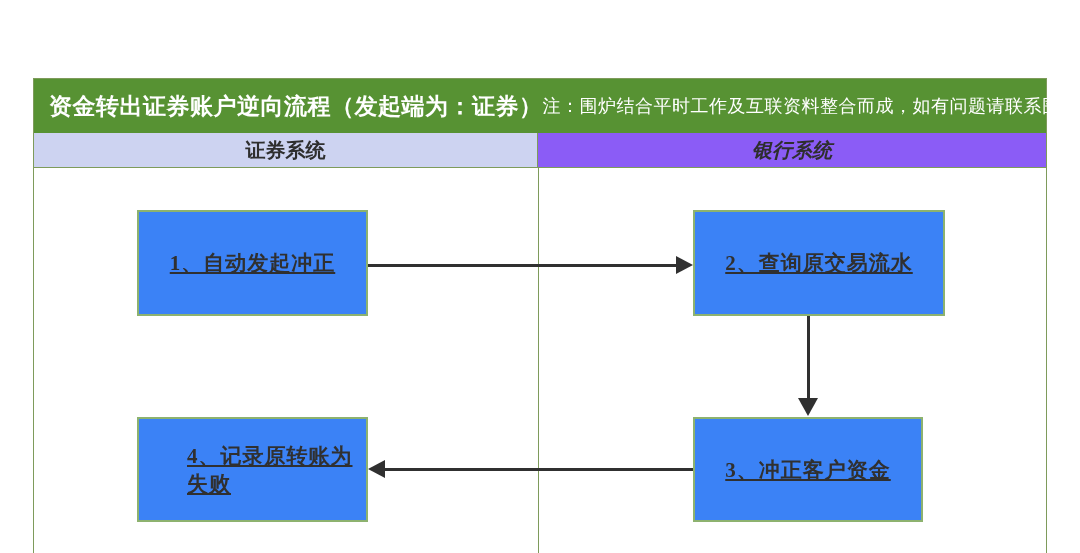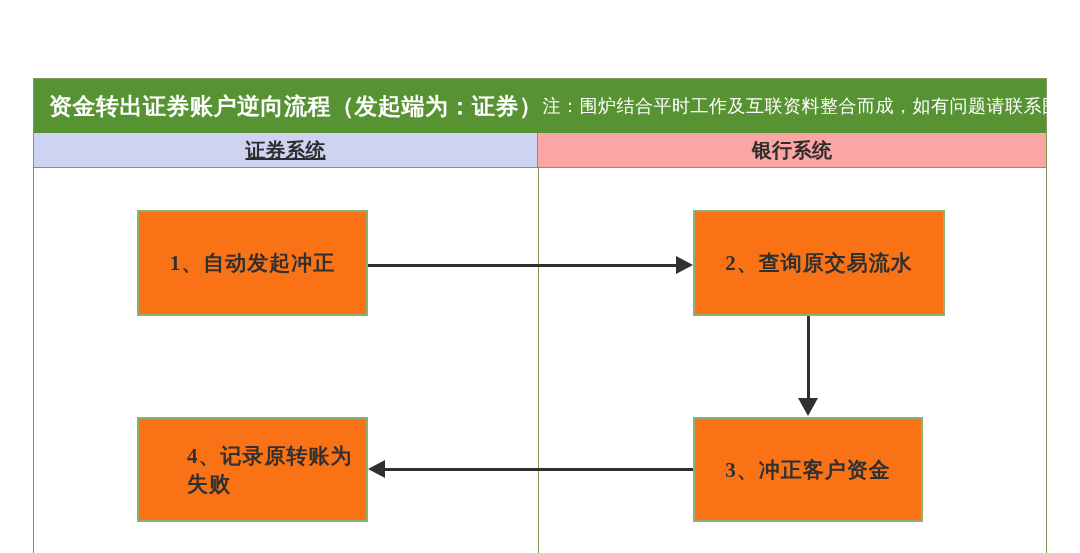--- a/index.html
+++ b/index.html
@@ -65,51 +65,52 @@
     justify-content: center;
     font-size: 20px;
     font-weight: bold;
     color: #2e2e2e;
     box-sizing: border-box;
   }
   .lane-header.left {
     flex: 0 0 504px;
     background: #CDD3F1;
     border-right: 1px solid #7E9B5B;
-    text-decoration: underline;
   }
   .lane-header.right {
     flex: 1;
-    background: #fca5a5;
+    background: #8b5cf6;
+    font-style: italic;
   }
   .canvas {
     position: relative;
     flex: 1;
     background: #ffffff;
   }
   .lane-divider {
     position: absolute;
     left: 504px;
     top: 0;
     bottom: 0;
     width: 1px;
     background: #7E9B5B;
   }
   .node {
     position: absolute;
     box-sizing: border-box;
     border: 2px solid #8DB26F;
-    background: #f97316;
+    background: #3b82f6;
     display: flex;
     align-items: center;
     justify-content: center;
     font-size: 21px;
     font-weight: 600;
     color: #303030;
     letter-spacing: 1px;
+    text-decoration: underline;
   }
   .node1 { left: 103px; top: 42px;  width: 231px; height: 106px; }
   .node2 { left: 659px; top: 42px;  width: 252px; height: 106px; }
   .node3 { left: 659px; top: 249px; width: 230px; height: 105px; }
   .node4 { left: 103px; top: 249px; width: 231px; height: 105px; padding-left: 48px; }
   .edge-line {
     position: absolute;
     background: #303030;
   }
   .edge-head {

